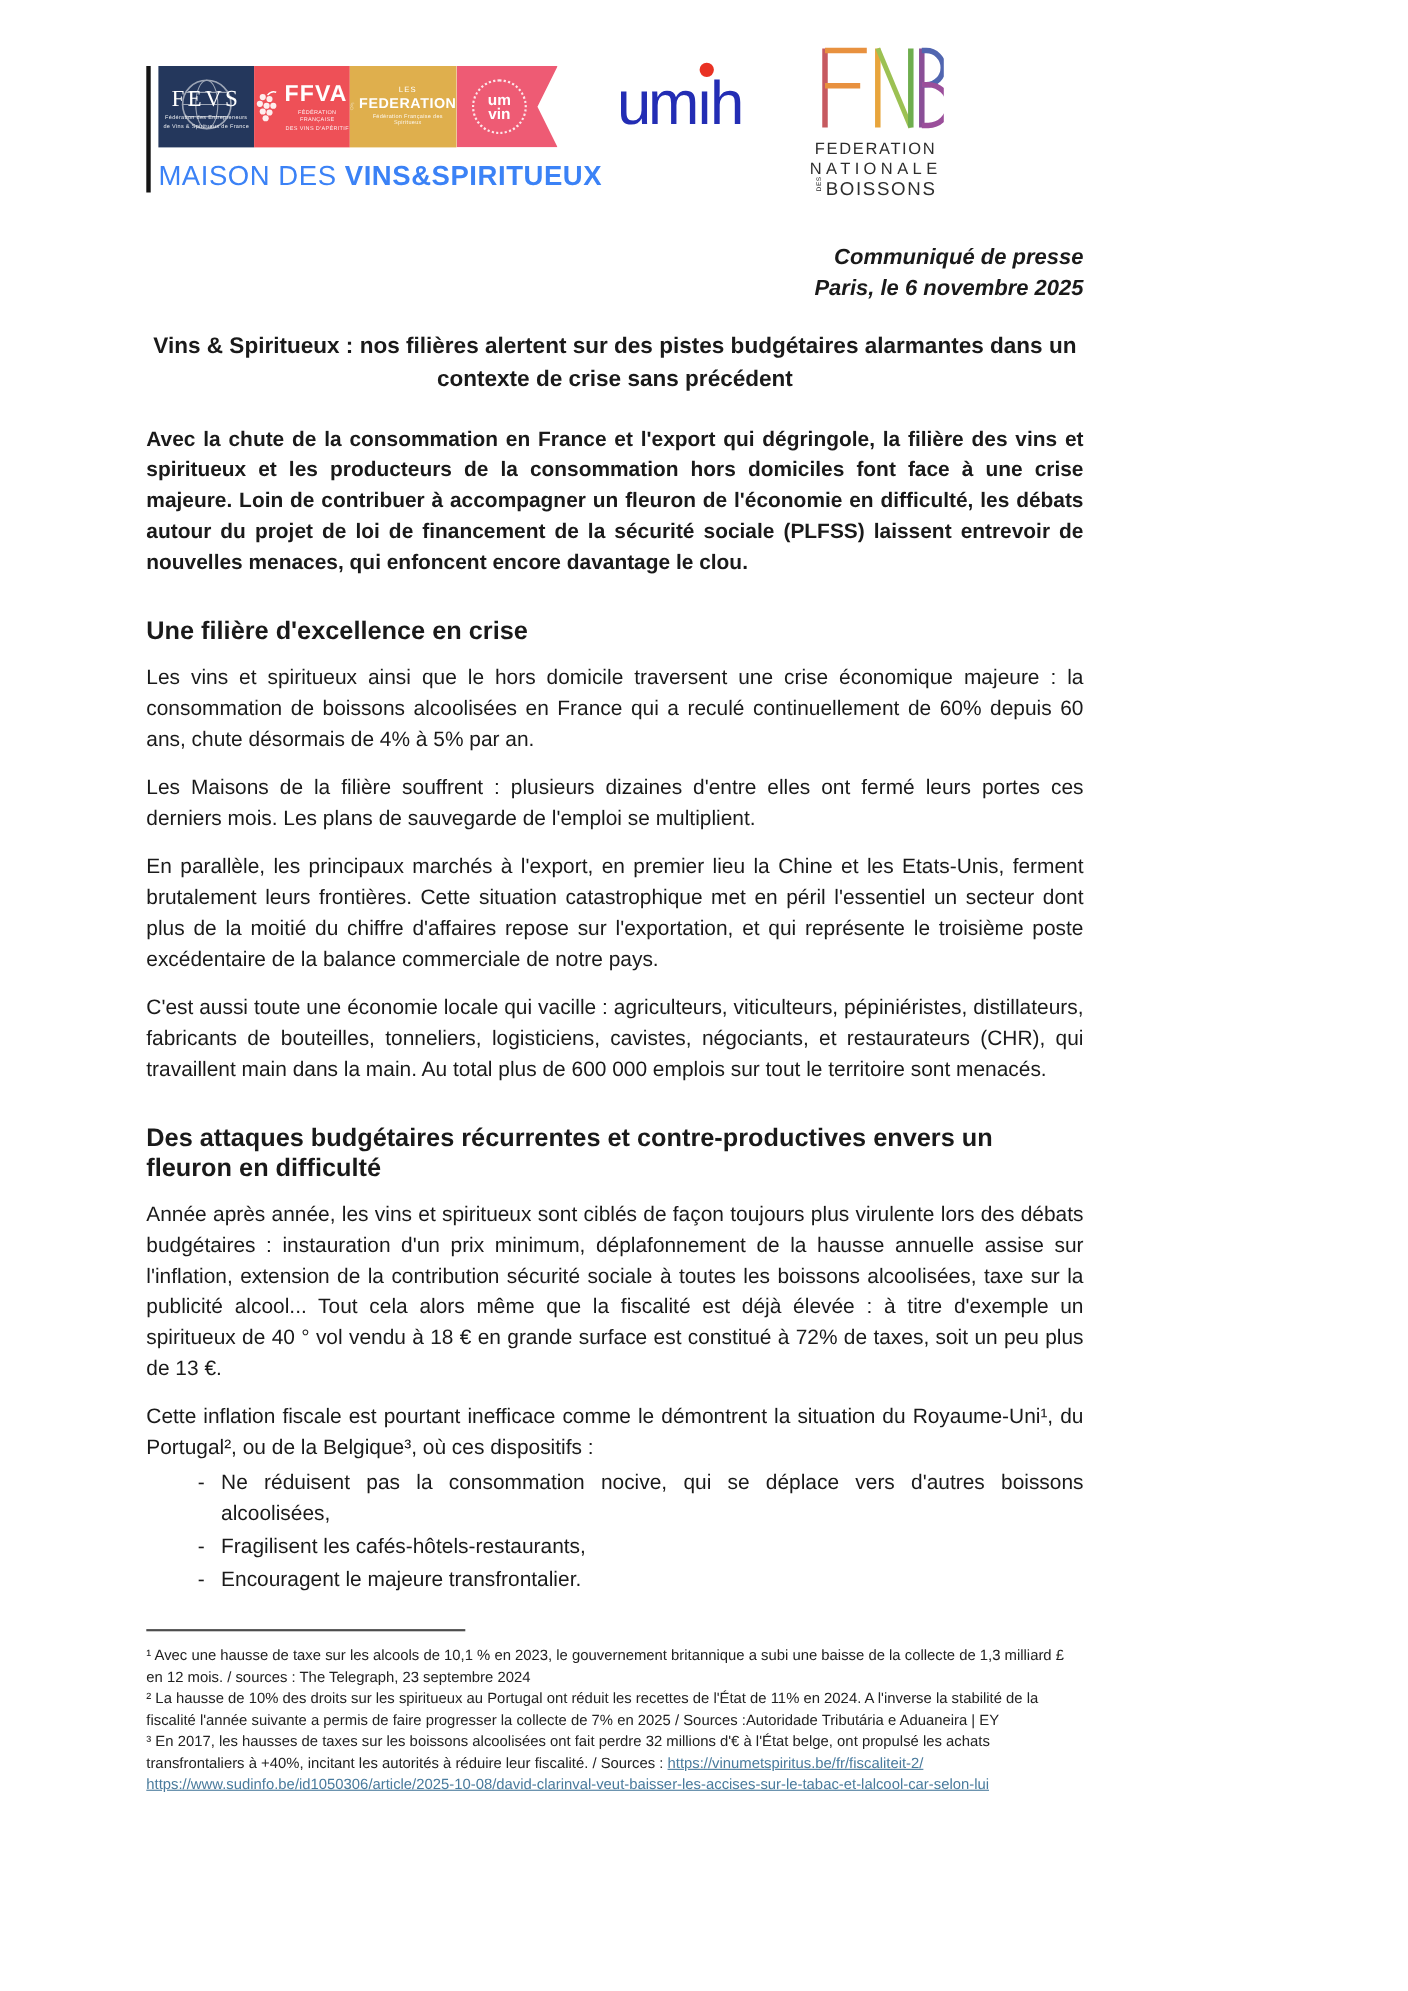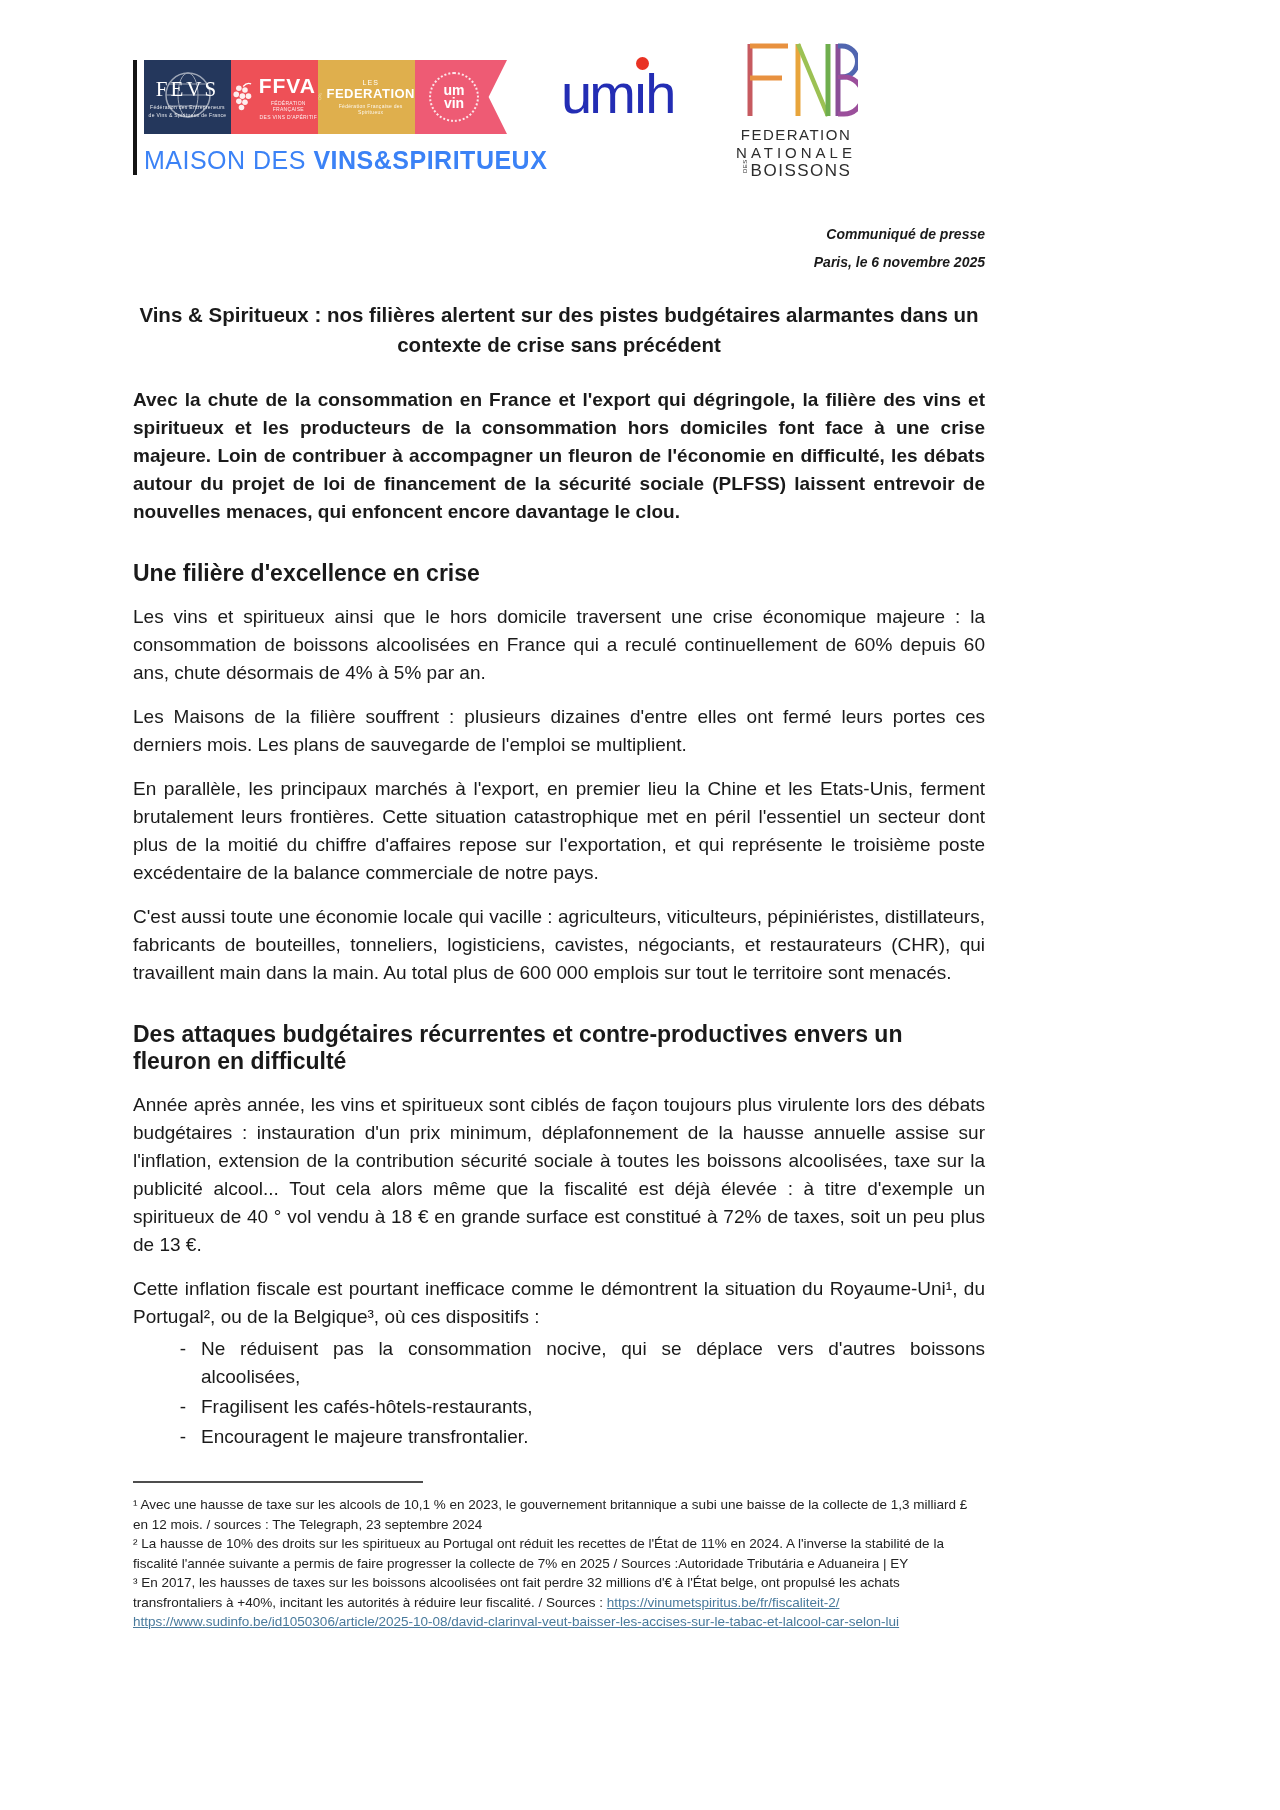--- a/index.html
+++ b/index.html
@@ -38,21 +38,21 @@
 
   .fnb { position:absolute; left:594px; top:-2px; width:138px; text-align:center; color:#2d2d2d; }
   .fnb-words { margin-top:2px; }
   .fnb-l1 { font-size:15px; letter-spacing:1.5px; line-height:18px; }
   .fnb-l2 { font-size:15px; letter-spacing:4px; line-height:18px; }
   .fnb-row { display:flex; align-items:flex-end; justify-content:center; gap:2px; line-height:18px; }
   .fnb-des { font-size:6px; transform:rotate(-90deg) translateX(2px); transform-origin:center; width:8px; letter-spacing:.5px; }
   .fnb-l3 { font-size:17px; letter-spacing:1.5px; }
 
   
-  .meta { text-align:right; font-weight:700; font-style:italic; font-size:14px; line-height:28px; margin-top:12px; }
+  .meta { text-align:right; font-weight:700; font-style:italic; font-size:20px; line-height:28px; margin-top:12px; }
   .title { text-align:center; font-weight:700; font-size:20.5px; line-height:30px; margin-top:24px; }
   .para { font-size:19px; line-height:28px; text-align:justify; margin-top:16px; }
   .para.bold { font-weight:700; margin-top:26px; }
   .h2 { font-size:23px; font-weight:700; margin-top:34px; }
   .bullets { margin-top:4px; }
   .bullet { display:flex; font-size:19px; line-height:28px; margin-top:2px; }
   .bullet .marker { width:36px; text-align:center; flex:0 0 36px; margin-left:32px; }
   .bullet .btext { flex:1; text-align:justify; }
 
   .fnsep { width:290px; border-top:2px solid #4d4d4d; margin-top:30px; }

